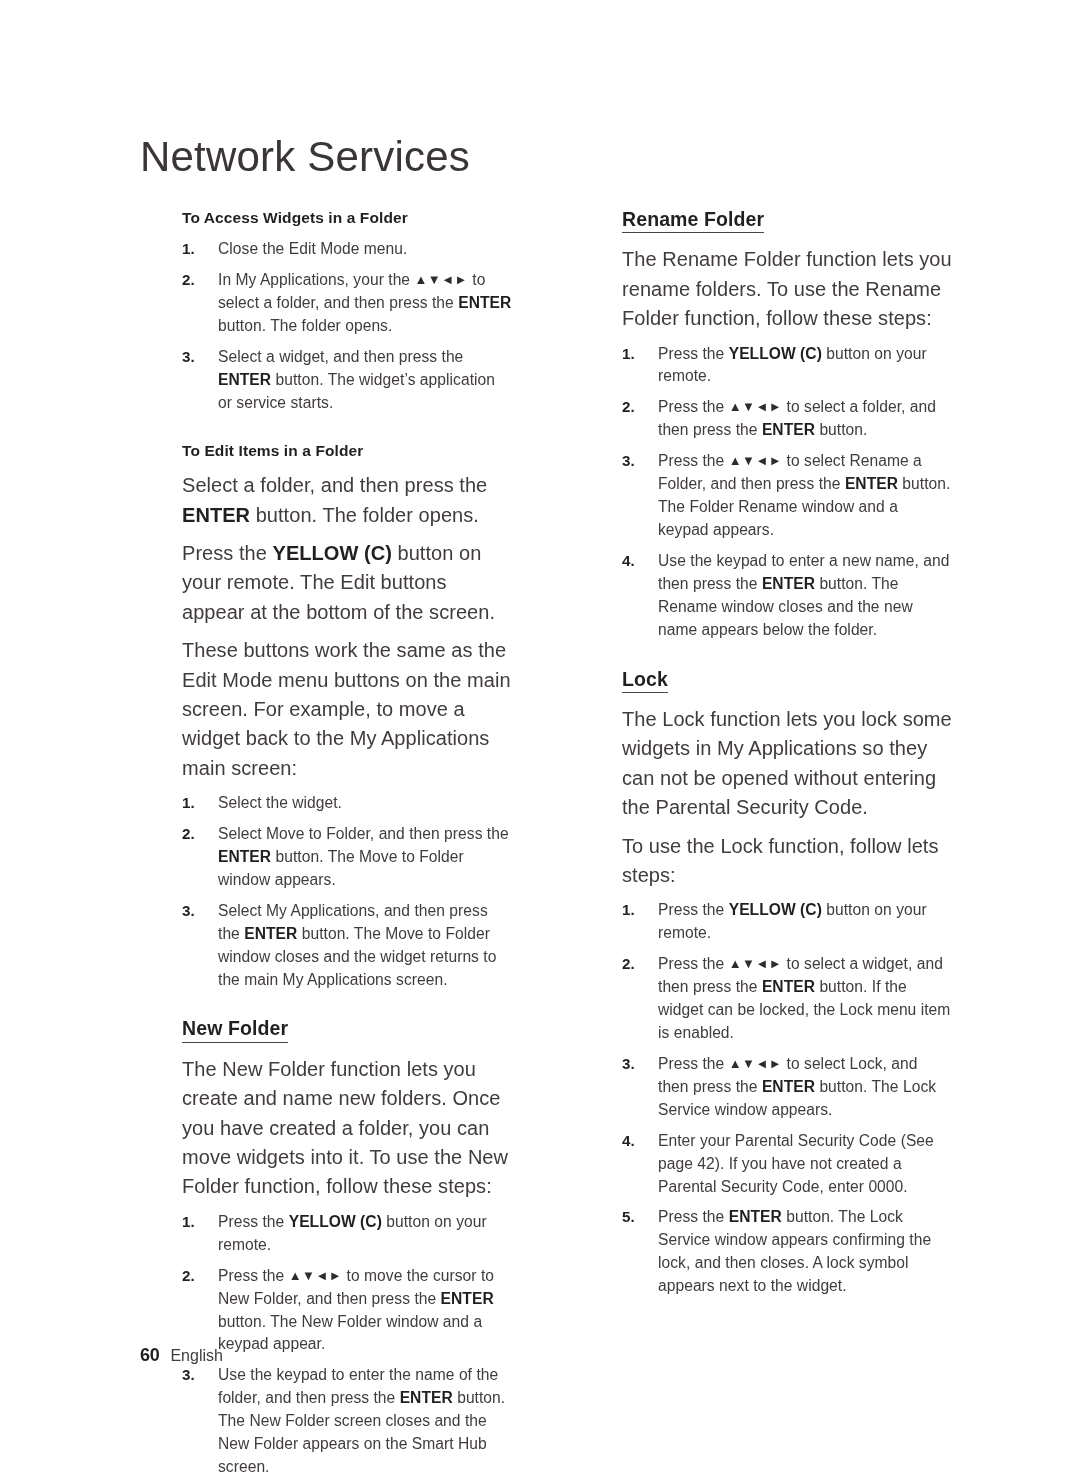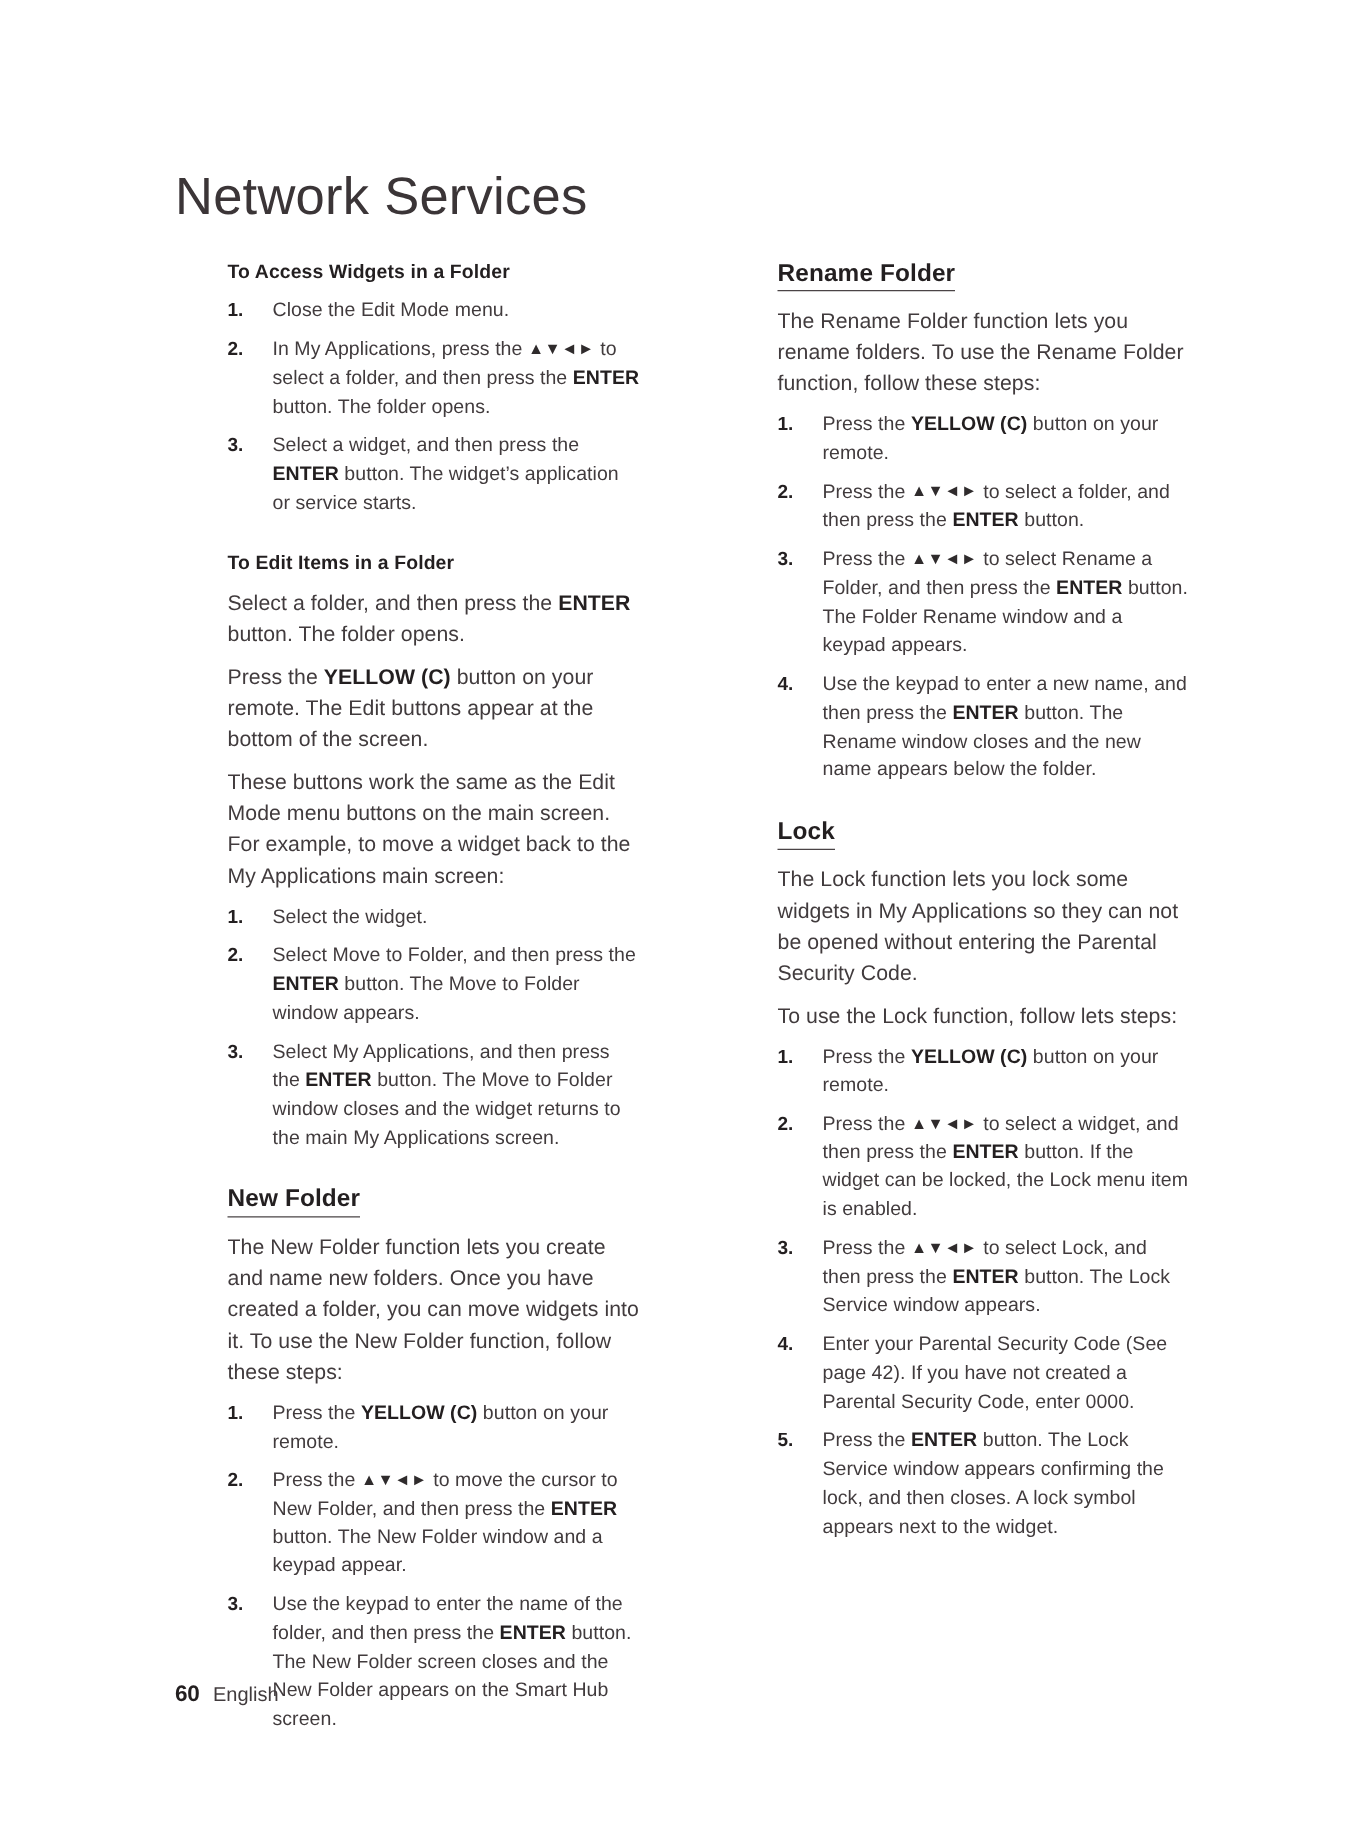--- a/index.html
+++ b/index.html
@@ -61,21 +61,21 @@
     color: #231f20;
     margin: 0;
     line-height: 1.2;
     padding-bottom: 1px;
     border-bottom: 1.6px solid #4a4446;
     letter-spacing: 0.1px;
   }
   .head-wrap { margin: 0 0 12px 0; }
 
   p.para {
-    font-size: 17px;
+    font-size: 20px;
     line-height: 1.47;
     margin: 0 0 9px 0;
     color: #413b3d;
     letter-spacing: 0.05px;
   }
 
   ol.steps {
     list-style: none;
     margin: 0 0 9px 0;
     padding: 0;
@@ -133,21 +133,21 @@
 
   <div class="page-title">Network Services</div>
 
   <div class="columns">
 
     <div class="col col-left">
 
       <div class="sec-head-bold">To Access Widgets in a Folder</div>
       <ol class="steps">
           <li><span class="num">1.</span><span>Close the Edit Mode menu.</span></li>
-          <li><span class="num">2.</span><span><span>In My Applications, press the </span><span class="arrows">▲▼◄►</span><span> to select a folder, and then press the </span><b>ENTER</b><span> button. The folder opens.</span></span></li>
+          <li><span class="num">2.</span><span><span>In My Applications, your the </span><span class="arrows">▲▼◄►</span><span> to select a folder, and then press the </span><b>ENTER</b><span> button. The folder opens.</span></span></li>
           <li><span class="num">3.</span><span><span>Select a widget, and then press the </span><b>ENTER</b><span> button. The widget’s application or service starts.</span></span></li>
         </ol>
 
       <div class="gap-lg"></div>
 
       <div class="sec-head-bold">To Edit Items in a Folder</div>
       <div>
           <p class="para"><span>Select a folder, and then press the </span><b>ENTER</b><span> button. The folder opens.</span></p>
           <p class="para"><span>Press the </span><b>YELLOW (C)</b><span> button on your remote. The Edit buttons appear at the bottom of the screen.</span></p>
           <p class="para"><span>These buttons work the same as the Edit Mode menu buttons on the main screen. For example, to move a widget back to the My Applications main screen:</span></p>

